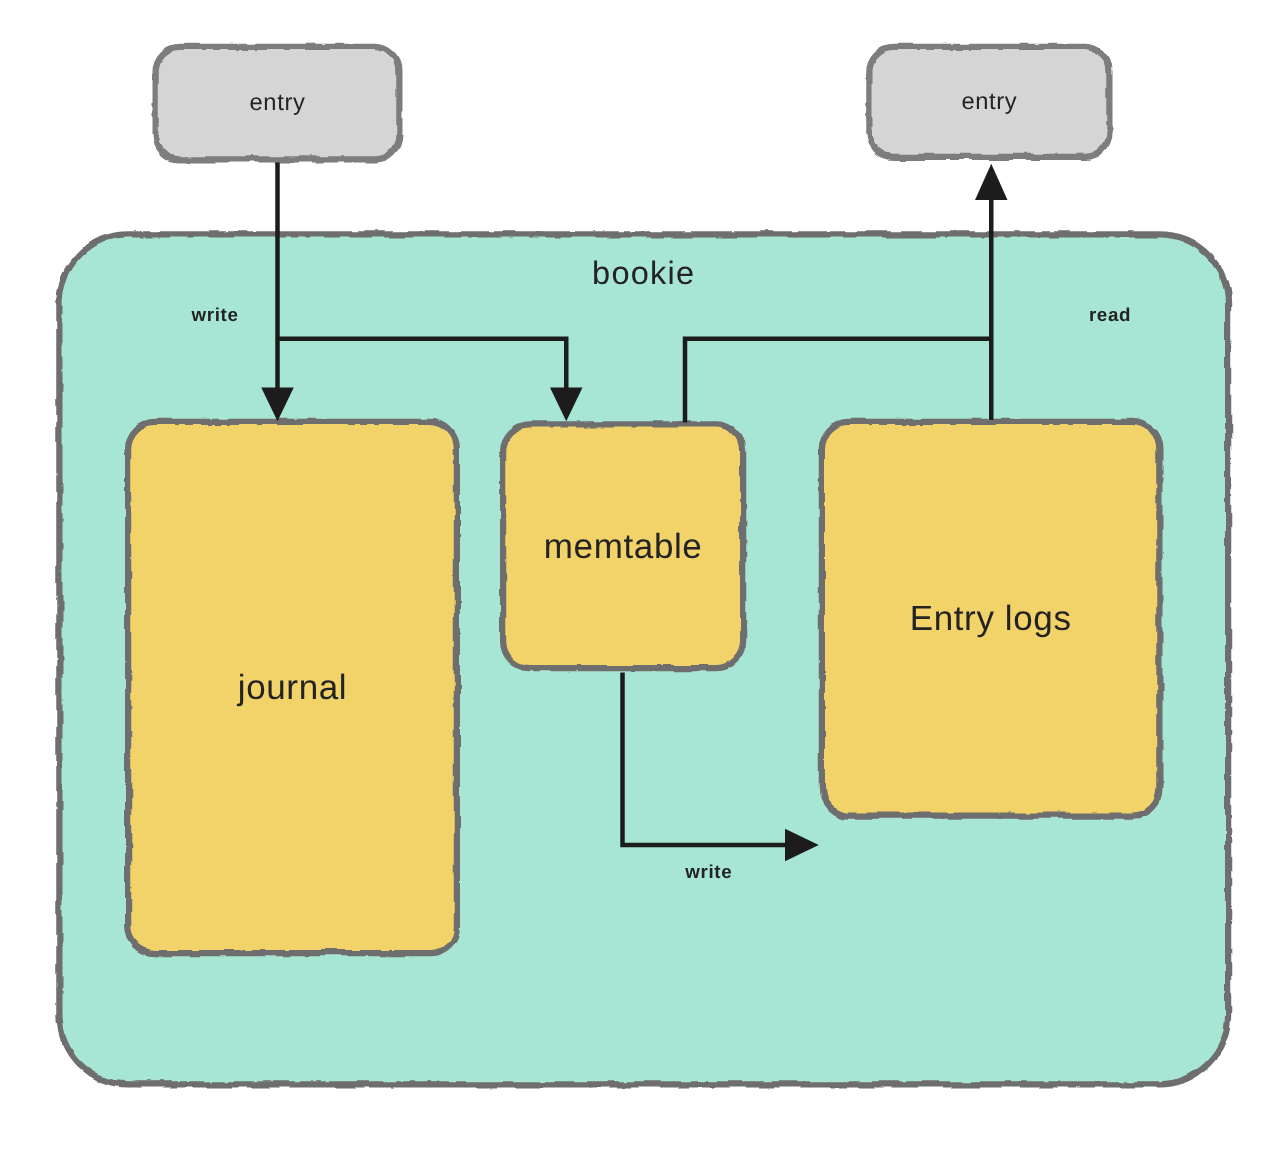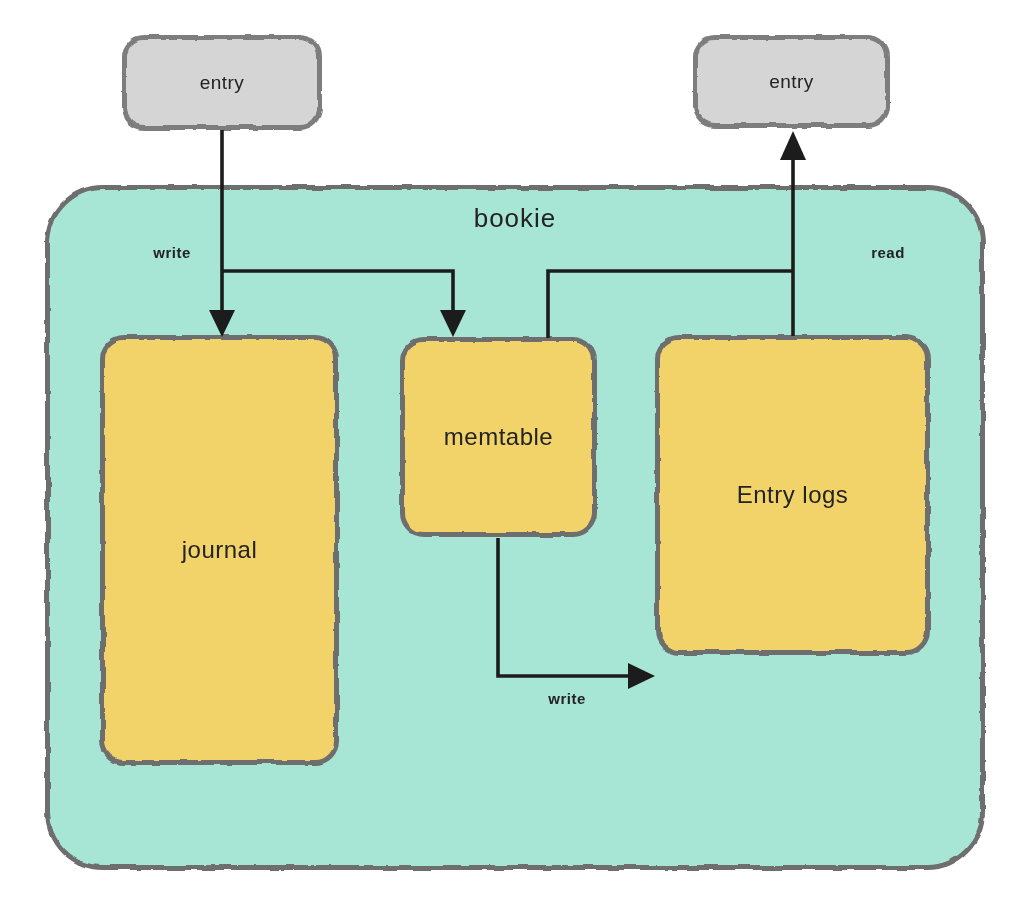--- a/index.html
+++ b/index.html
@@ -31,21 +31,21 @@
     filter: url(#roughen);
   }
   .label {
     position: absolute;
     inset: 0;
     display: flex;
     flex-direction: column;
     align-items: center;
     justify-content: center;
     color: var(--text_color);
-    font-size: 24px;
+    font-size: 28px;
     letter-spacing: 0.5px;
     line-height: 1.55;
     text-align: center;
   }
   
   .bookie-box { left: 45px; top: 185px; width: 940px; height: 685px; }
   .bookie-box .shape {
     background: var(--container_fill);
     border: 5px solid var(--border_color);
     border-radius: 58px;
@@ -68,21 +68,21 @@
   }
   .entry-node .label { font-size: 19px; }
   .entry-left  { left: 122px; top: 35px; width: 200px; height: 95px; }
   .entry-right { left: 693px; top: 35px; width: 197px; height: 93px; }
   
   .yellow-node .shape {
     background: var(--node_fill);
     border: 5px solid var(--border_color);
     border-radius: 24px;
   }
-  .journal-node    { left: 100px; top: 335px; width: 239px; height: 430px; }
+  .journal-node    { left: 100px; top: 335px; width: 268px; height: 430px; }
   .memtable-node   { left: 400px; top: 337px; width: 197px; height: 200px; }
   .entrylogs-node  { left: 655px; top: 335px; width: 275px; height: 320px; padding-left: 32px; }
   
   .edge-label {
     position: absolute;
     transform: translate(-50%, -50%);
     font-size: 15px;
     font-weight: bold;
     color: var(--text_color);
     letter-spacing: 0.5px;

